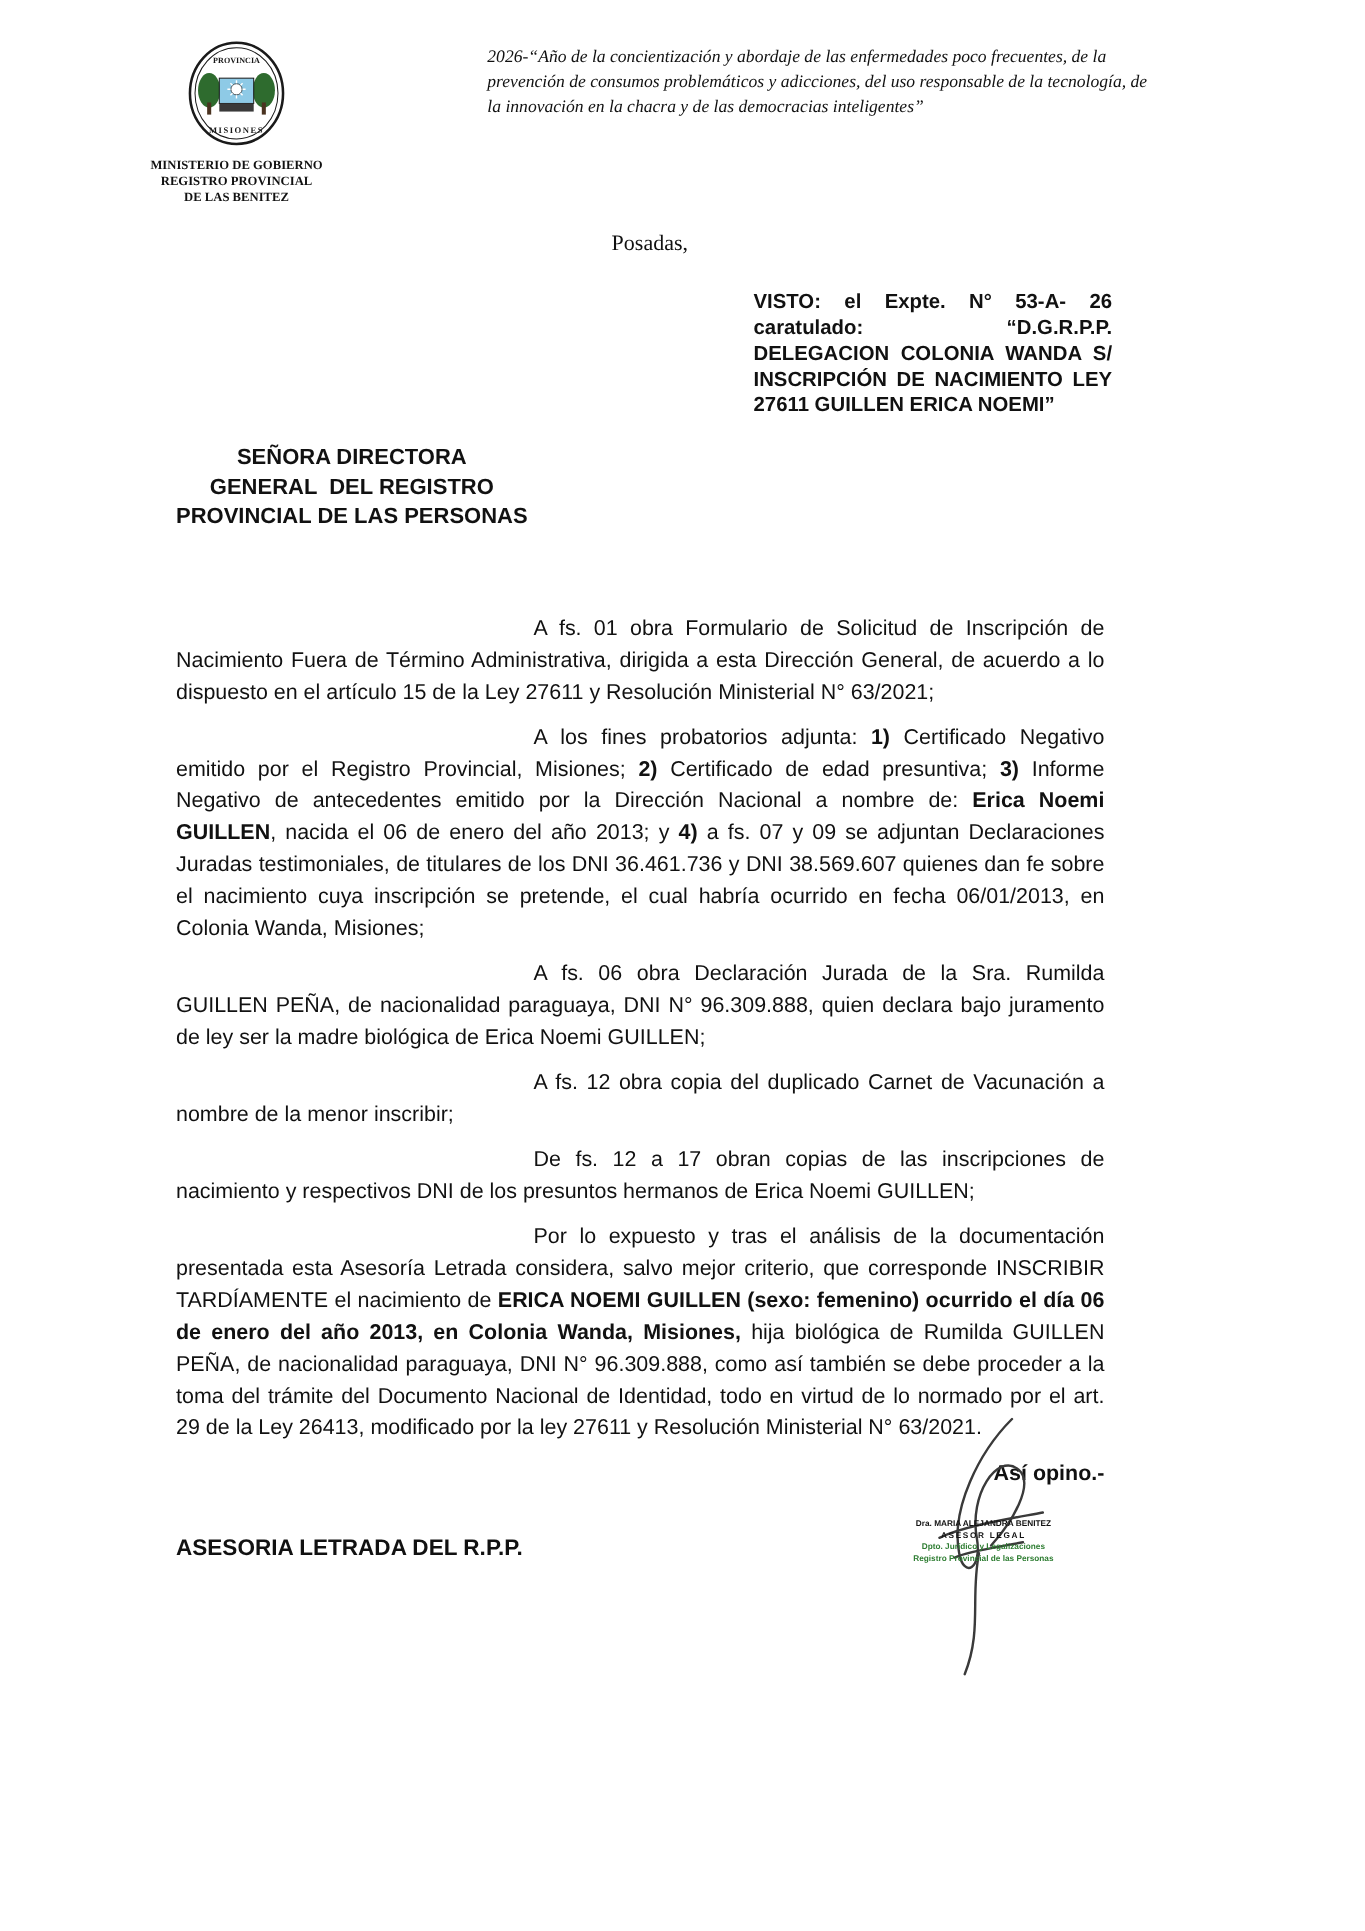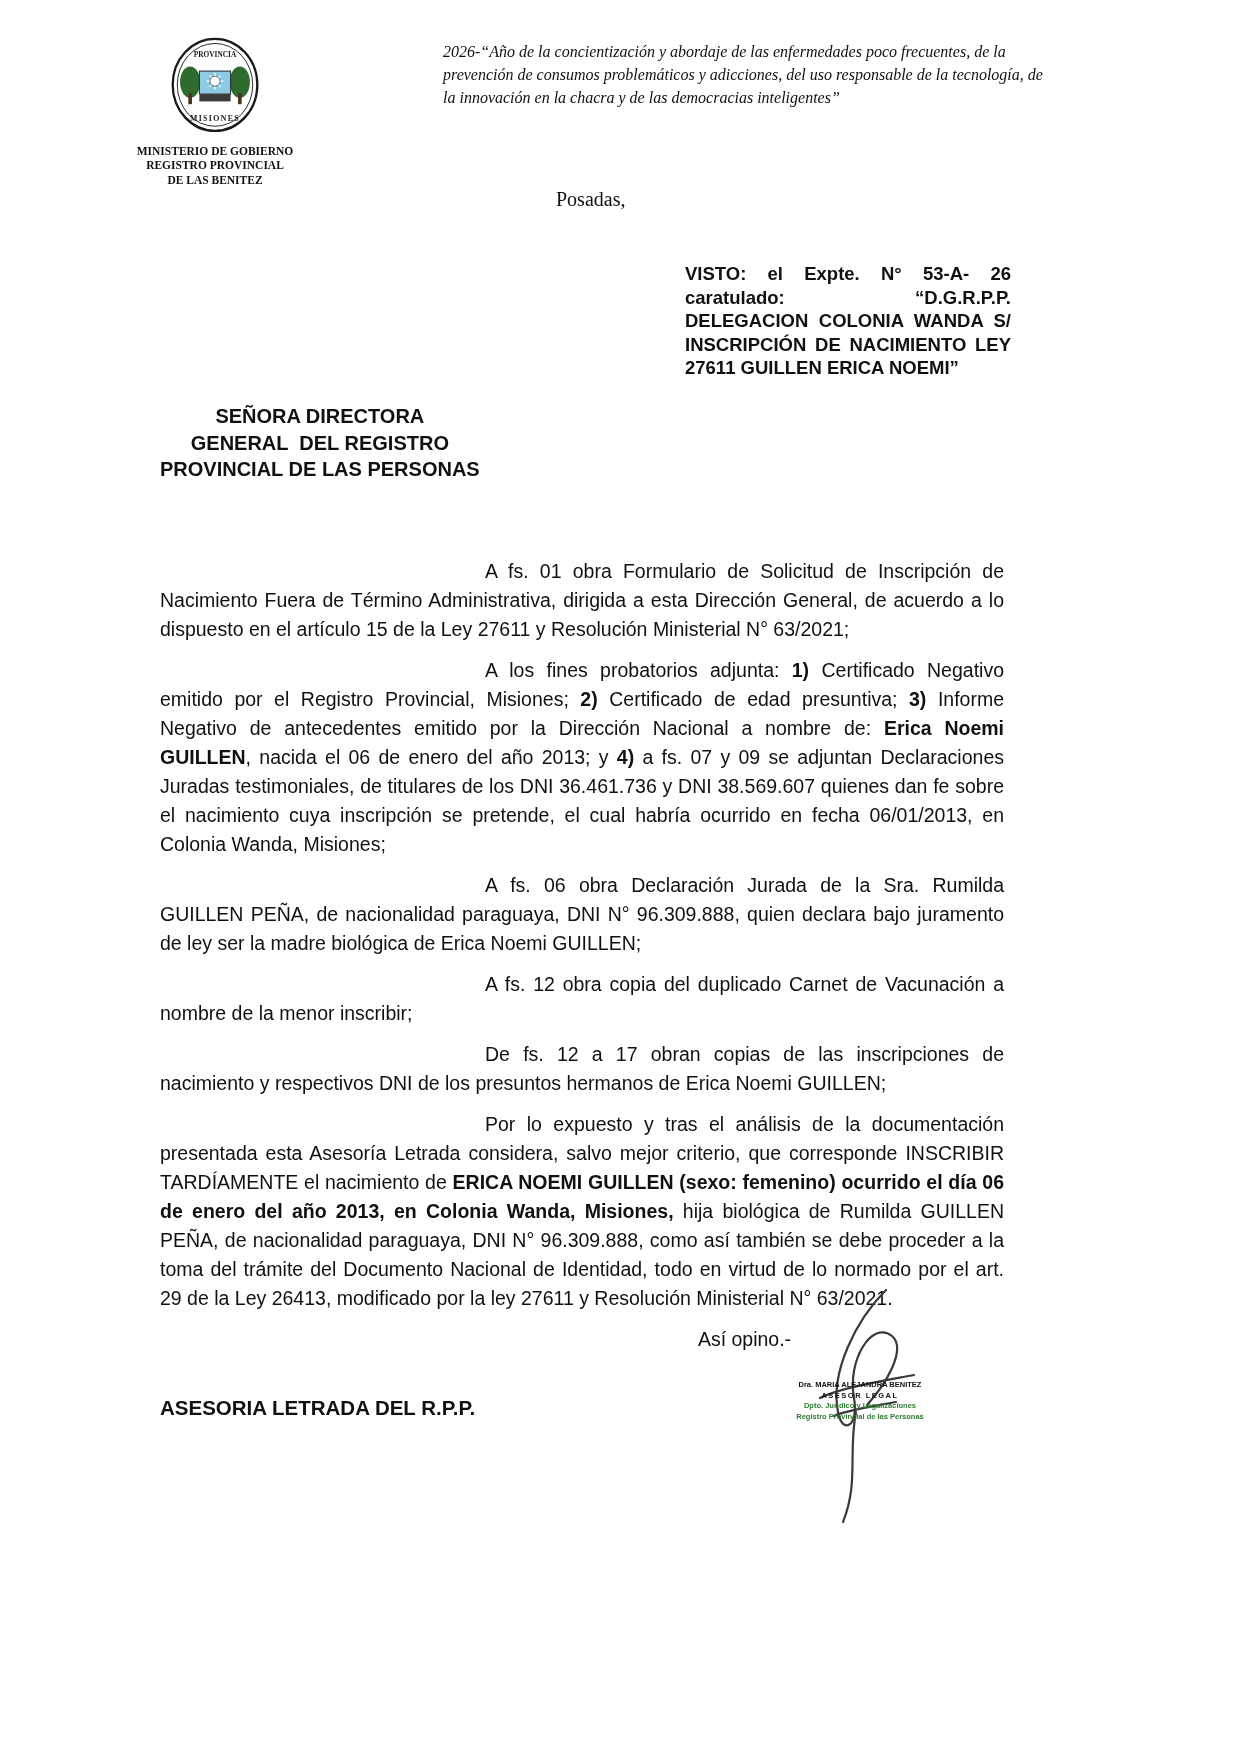--- a/index.html
+++ b/index.html
@@ -8,37 +8,37 @@
 
   .header-quote{position:absolute;top:40px;left:443px;width:608px;
         font-family:"Liberation Serif",serif;font-style:italic;font-weight:400;
         font-size:16px;line-height:1.45;text-align:left;}
 
   .logo-block{position:absolute;top:36px;left:126px;width:178px;text-align:center;}
   .seal{width:92px;height:106px;display:block;margin:0 auto;}
   .ministry{margin-top:2px;font-family:"Liberation Serif",serif;font-weight:700;
         font-size:11.5px;line-height:1.25;}
 
-  .city{position:absolute;top:188px;left:556px;font-family:"Liberation Serif",serif;font-size:20px;}
+  .city{position:absolute;top:210px;left:556px;font-family:"Liberation Serif",serif;font-size:20px;}
 
   .visto{position:absolute;top:262px;left:685px;width:326px;font-weight:700;
         font-size:18.5px;line-height:23.5px;text-align:justify;}
 
   .addressee{position:absolute;top:403px;left:160px;font-weight:700;font-size:20px;line-height:26.5px;}
   .addressee div{white-space:pre;text-align:center;}
 
   .body{position:absolute;top:557px;left:160px;width:844px;font-size:19.5px;
         line-height:29px;text-align:justify;}
   .body p{margin:0 0 12px 0;text-indent:325px;}
   .bold{font-weight:700;}
-  .closing{text-indent:345px;text-align:center;margin-top:22px;}
+  .closing{text-indent:345px;text-align:right;margin-top:22px;font-weight:bold;}
 
   .signatory{position:absolute;top:1396px;left:160px;font-weight:700;font-size:20.5px;text-align:right;}
 
-  .signature{position:absolute;top:1276px;left:736px;width:232px;height:252px;}
+  .signature{position:absolute;top:1276px;left:770px;width:232px;height:252px;}
   .signature svg{position:absolute;left:0;top:0;width:100%;height:100%;}
   .stamp{position:absolute;left:46px;top:104px;width:156px;text-align:center;
         font-weight:700;font-size:7.5px;line-height:1.4;color:#111;}
   .stamp .spaced{letter-spacing:1.5px;}
   .stamp .green{color:#2e7d32;}
 </style>
 </head>
 <body>
 
 <div class="page">

